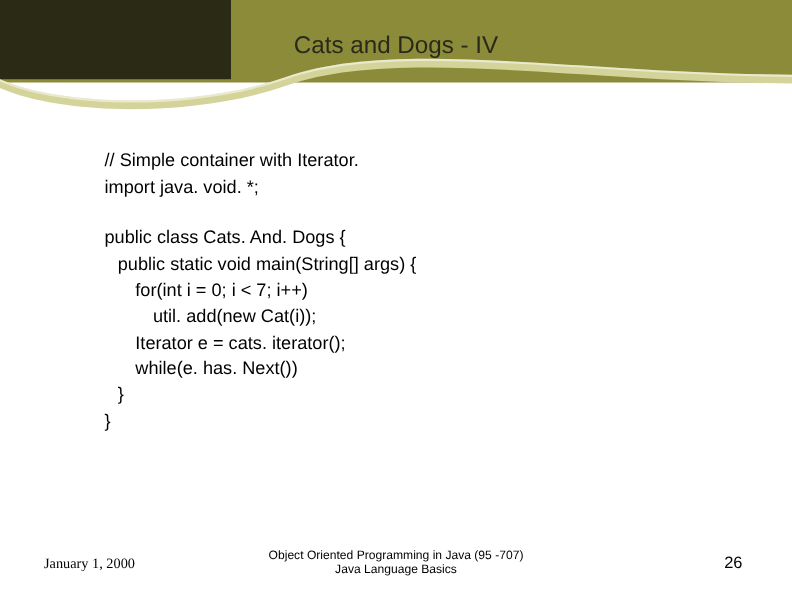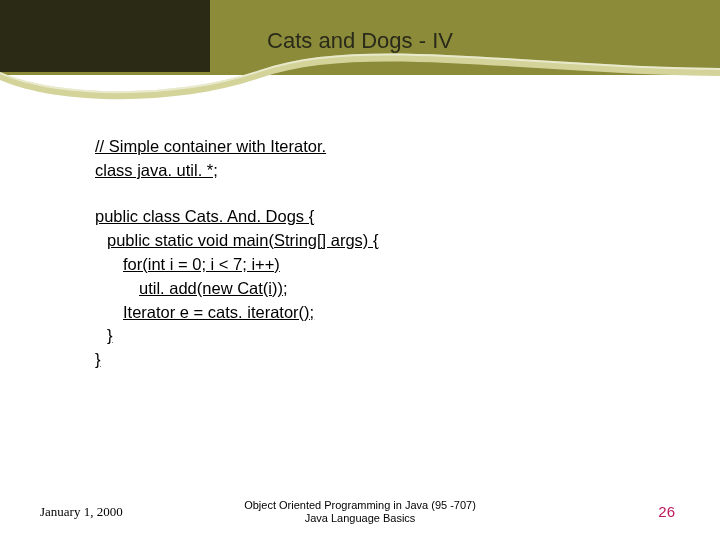--- a/index.html
+++ b/index.html
@@ -54,21 +54,20 @@
     font-weight: 400;
   }
   .content {
     position: absolute;
     top: 135px;
     left: 95px;
     right: 60px;
     font-size: 16.5px;
     color: #000;
     line-height: 1.45;
-    text-decoration: underline;
   }
   .content .gap {
     height: 22px;
   }
   .i1 { padding-left: 12px; }
   .i2 { padding-left: 28px; }
   .i3 { padding-left: 44px; }
   .footer-date {
     position: absolute;
     left: 40px;
@@ -85,47 +84,48 @@
     text-align: center;
     font-size: 11px;
     line-height: 1.25;
     color: #000;
   }
   .footer-page {
     position: absolute;
     right: 45px;
     bottom: 20px;
     font-size: 15px;
-    color: #be185d;
+    color: #000000;
     margin-left: 40px;
   }
 </style>
 </head>
 <body>
 
 <div class="banner">
   <div class="olive"></div>
   <div class="darkbox"></div>
   <svg class="curves" viewBox="0 0 720 100" preserveAspectRatio="none">
     <path d="M0,72 C60,98 180,98 260,70 C360,35 520,66 720,68 L720,76 C520,74 360,43 260,78 C180,106 60,106 0,80 Z" fill="#d3d39a"></path>
     <path d="M0,72 C60,98 180,98 260,70 C360,35 520,66 720,68 L720,70 C520,68 360,37 260,72 C180,100 60,100 0,74 Z" fill="#ffffff" opacity="0.5"></path>
   </svg>
 </div>
 
 <div class="title">Cats and Dogs - IV</div>
 
 <div class="content">
   <div>// Simple container with Iterator.</div>
-  <div>class java. util. *;</div>
+  <div>import java. void. *;</div>
   <div class="gap"></div>
   <div>public class Cats. And. Dogs {</div>
   <div class="i1">public static void main(String[] args) {</div>
   <div class="i2">for(int i = 0; i &lt; 7; i++)</div>
   <div class="i3">util. add(new Cat(i));</div>
   <div class="i2">Iterator e = cats. iterator();</div>
+  <div class="i2">while(e. has. Next())</div>
   <div class="i1">}</div>
   <div>}</div>
 </div>
 
 <div class="footer-date">January 1, 2000</div>
 <div class="footer-center">
   <div>Object Oriented Programming in Java  (95 -707)</div>
   <div>Java Language Basics</div>
 </div>
 <div class="footer-page">26</div>

